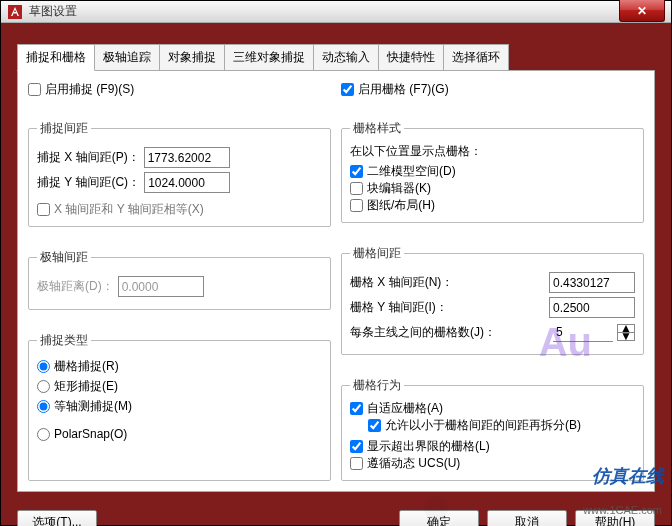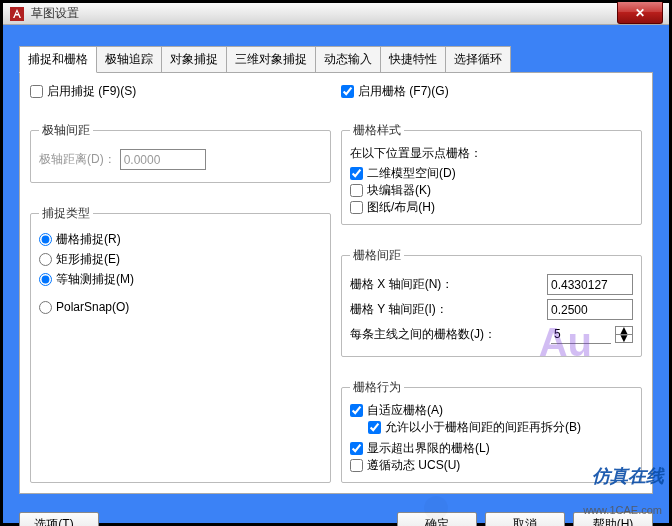--- a/index.html
+++ b/index.html
@@ -1,18 +1,18 @@
 <!DOCTYPE html>
 <html><head>
 <meta charset="utf-8">
 <style>
 * { box-sizing: border-box; margin: 0; padding: 0; font-family: "Microsoft YaHei", "SimSun", sans-serif; font-size: 12px; }
 body { background: #ececec; width: 672px; height: 526px; overflow: hidden; position: relative; }
 
-.window { width: 672px; height: 526px; background: #3b82f6; border: 3px solid #000000; display: flex; flex-direction: column; }
+.window { width: 672px; height: 526px; background: #7f1d1d; border: 1px solid #000000; display: flex; flex-direction: column; }
 
 .titlebar { height: 30px; background: linear-gradient(to bottom, #fafafa 0%, #e9e9e9 50%, #d6d6d6 100%); display: flex; align-items: center; border-bottom: 1px solid #aaa; position: relative; }
 .titlebar-icon { width: 16px; height: 16px; margin: 0 6px; }
 .titlebar-title { flex: 1; color: #333; }
 .close-btn { width: 46px; height: 22px; background: linear-gradient(to bottom, #e27979 0%, #c83b38 49%, #b81e1b 50%, #8f0f0d 100%); border: 1px solid #5a0000; border-top: none; border-radius: 0 0 3px 3px; display: flex; align-items: center; justify-content: center; margin-right: 6px; margin-top: -1px; color: #fff; cursor: pointer; font-size: 13px; font-weight: bold; }
 
 .body { flex: 1; padding: 12px 16px 10px 16px; display: flex; flex-direction: column; }
 
 .tabs { display: flex; border-bottom: 1px solid #aaa; }
 .tab { padding: 4px 8px; border: 1px solid #aaa; border-bottom: none; background: #f4f4f4; margin-right: -1px; cursor: pointer; position: relative; margin-top: 9px; }
@@ -85,20 +85,35 @@
 
     <div class="tab-content">
 
       <div class="col">
 
         <div class="checkbox-row">
           <input type="checkbox" style="">
           <label>启用捕捉  (F9)(S)</label>
         </div>
 
+        <fieldset>
+          <legend>捕捉间距</legend>
+          <div class="field-row">
+            <label>捕捉 X 轴间距(P)：</label>
+            <input type="text" value="1773.62002" style="">
+          </div>
+          <div class="field-row">
+            <label>捕捉 Y 轴间距(C)：</label>
+            <input type="text" value="1024.0000" style="">
+          </div>
+          <div class="checkbox-row" style="margin-top:8px;">
+            <input type="checkbox" style="">
+            <label style="color:#777">X 轴间距和 Y 轴间距相等(X)</label>
+          </div>
+        </fieldset>
 
         <fieldset>
           <legend>极轴间距</legend>
           <div class="field-row">
             <label style="color:#999">极轴距离(D)：</label>
             <input type="text" disabled="" value="0.0000" style="">
           </div>
         </fieldset>
 
         <fieldset style="flex:1">

